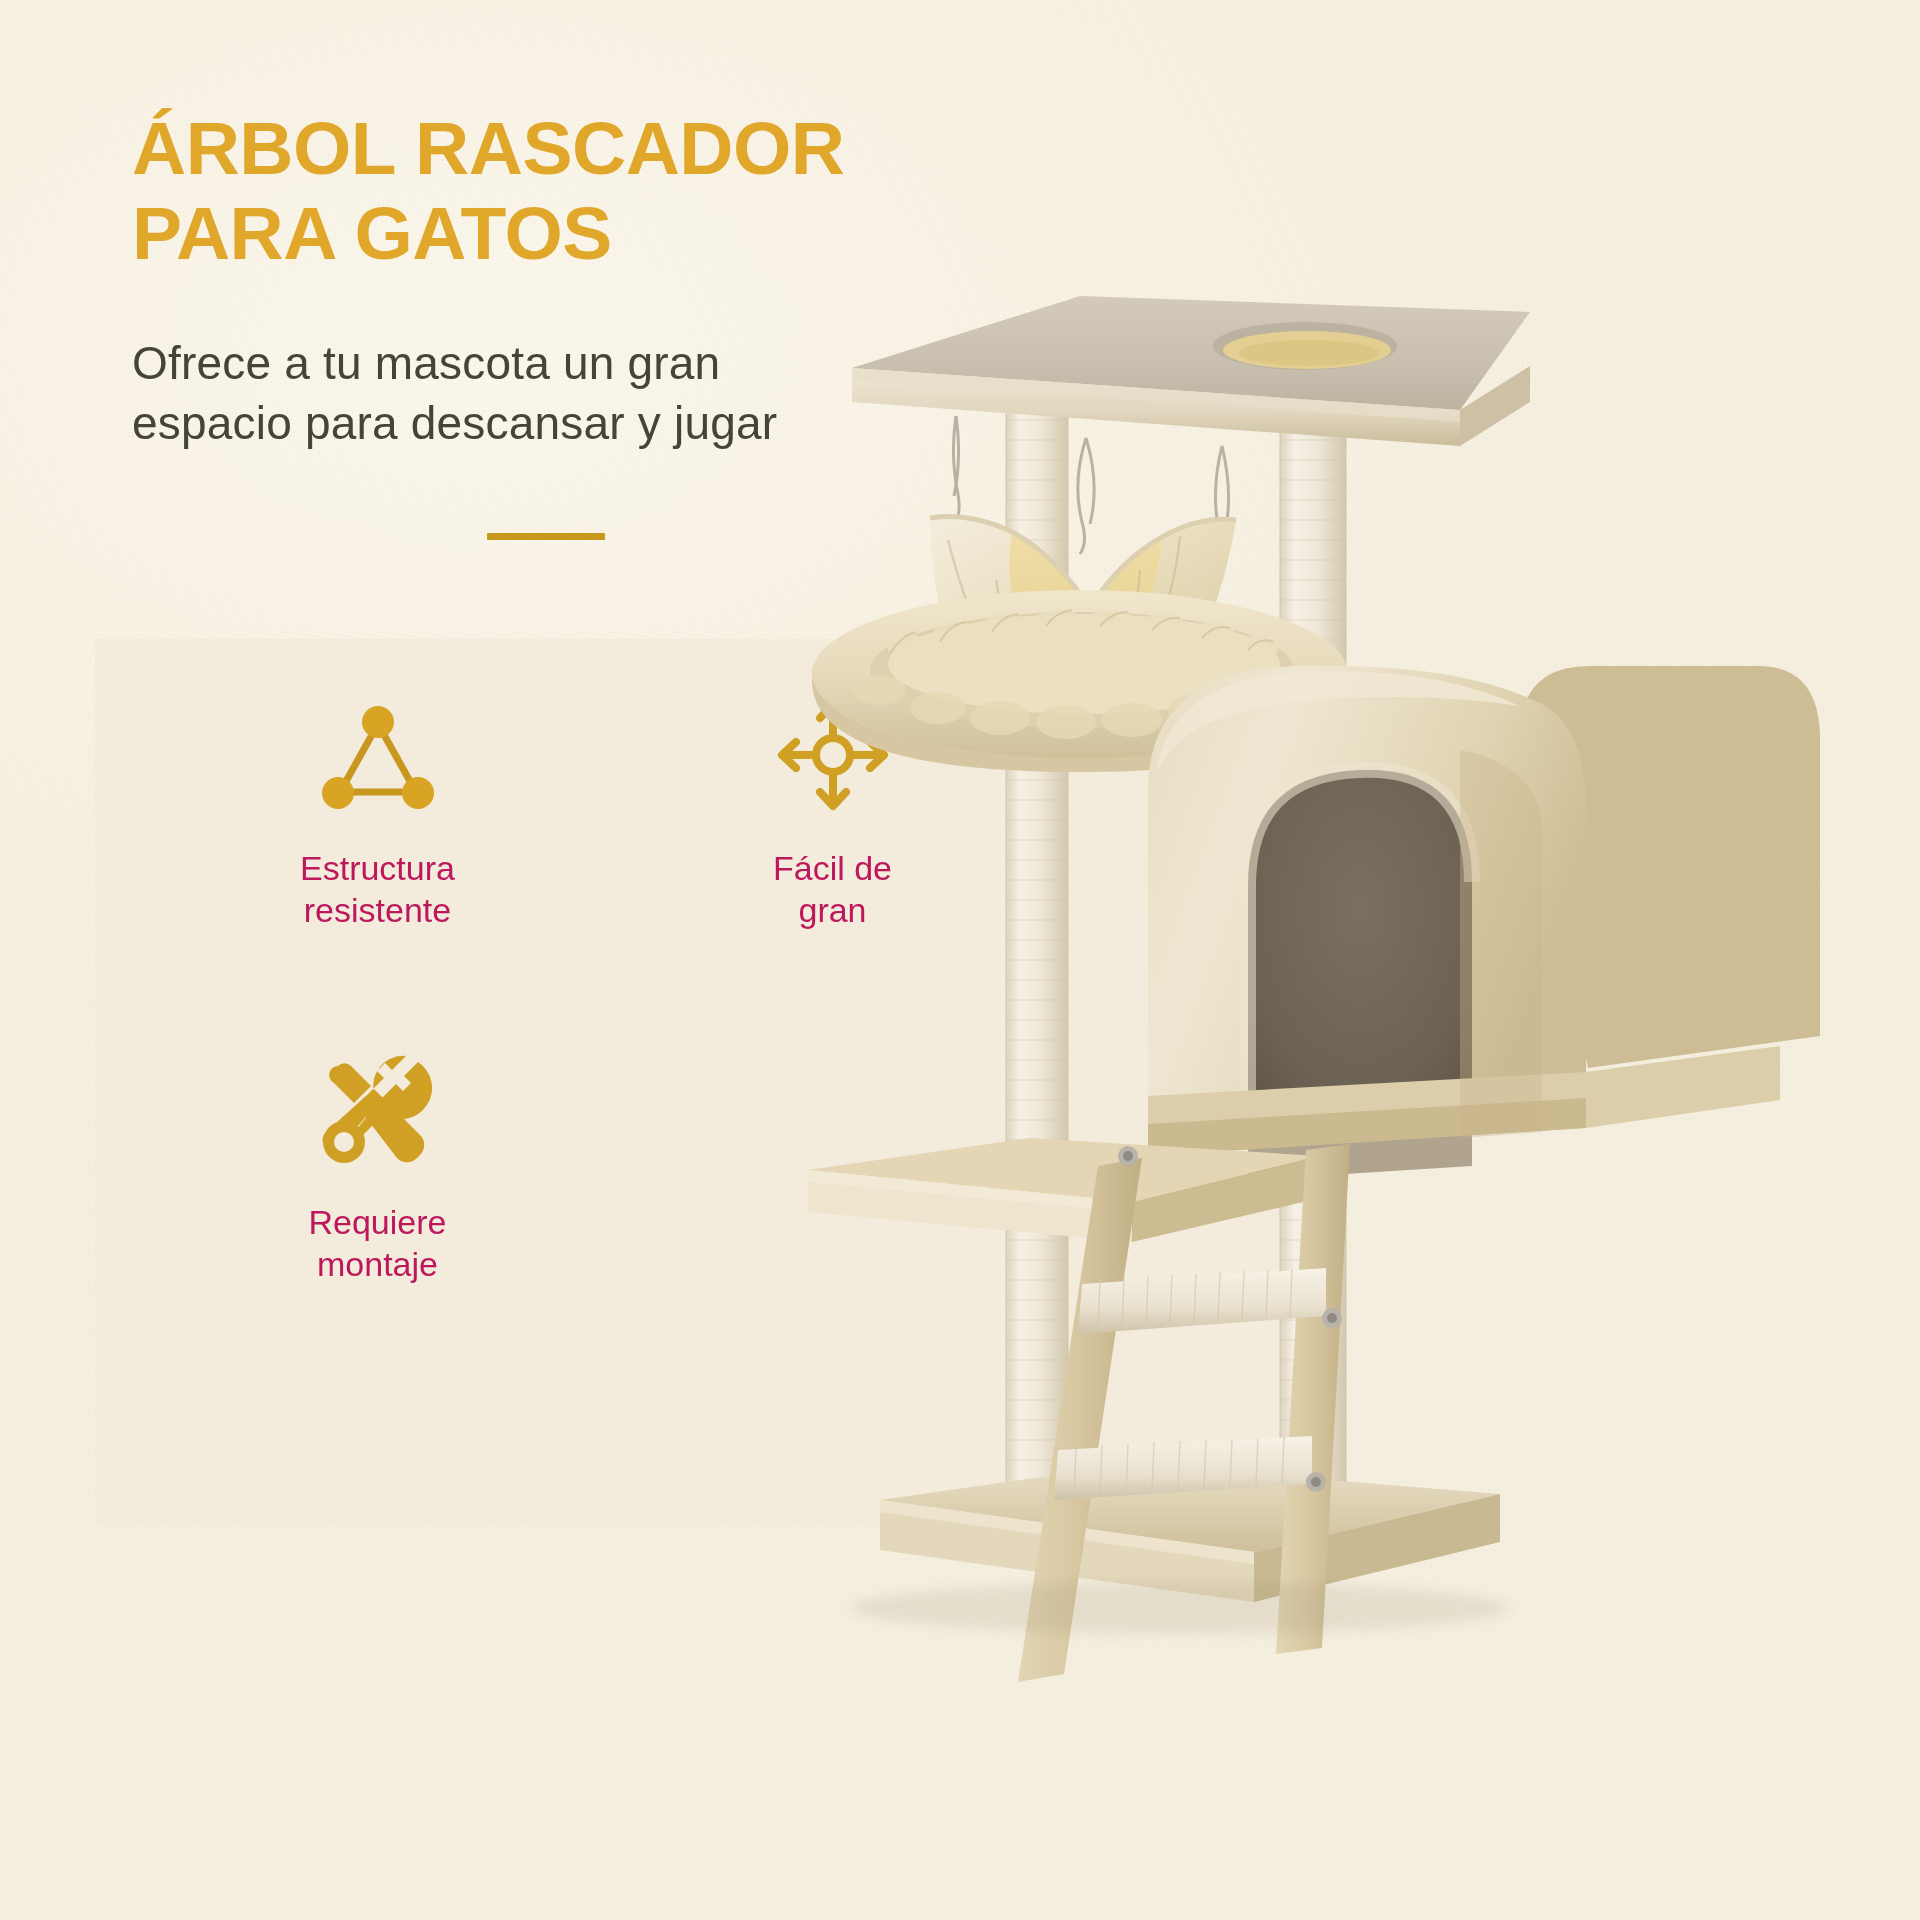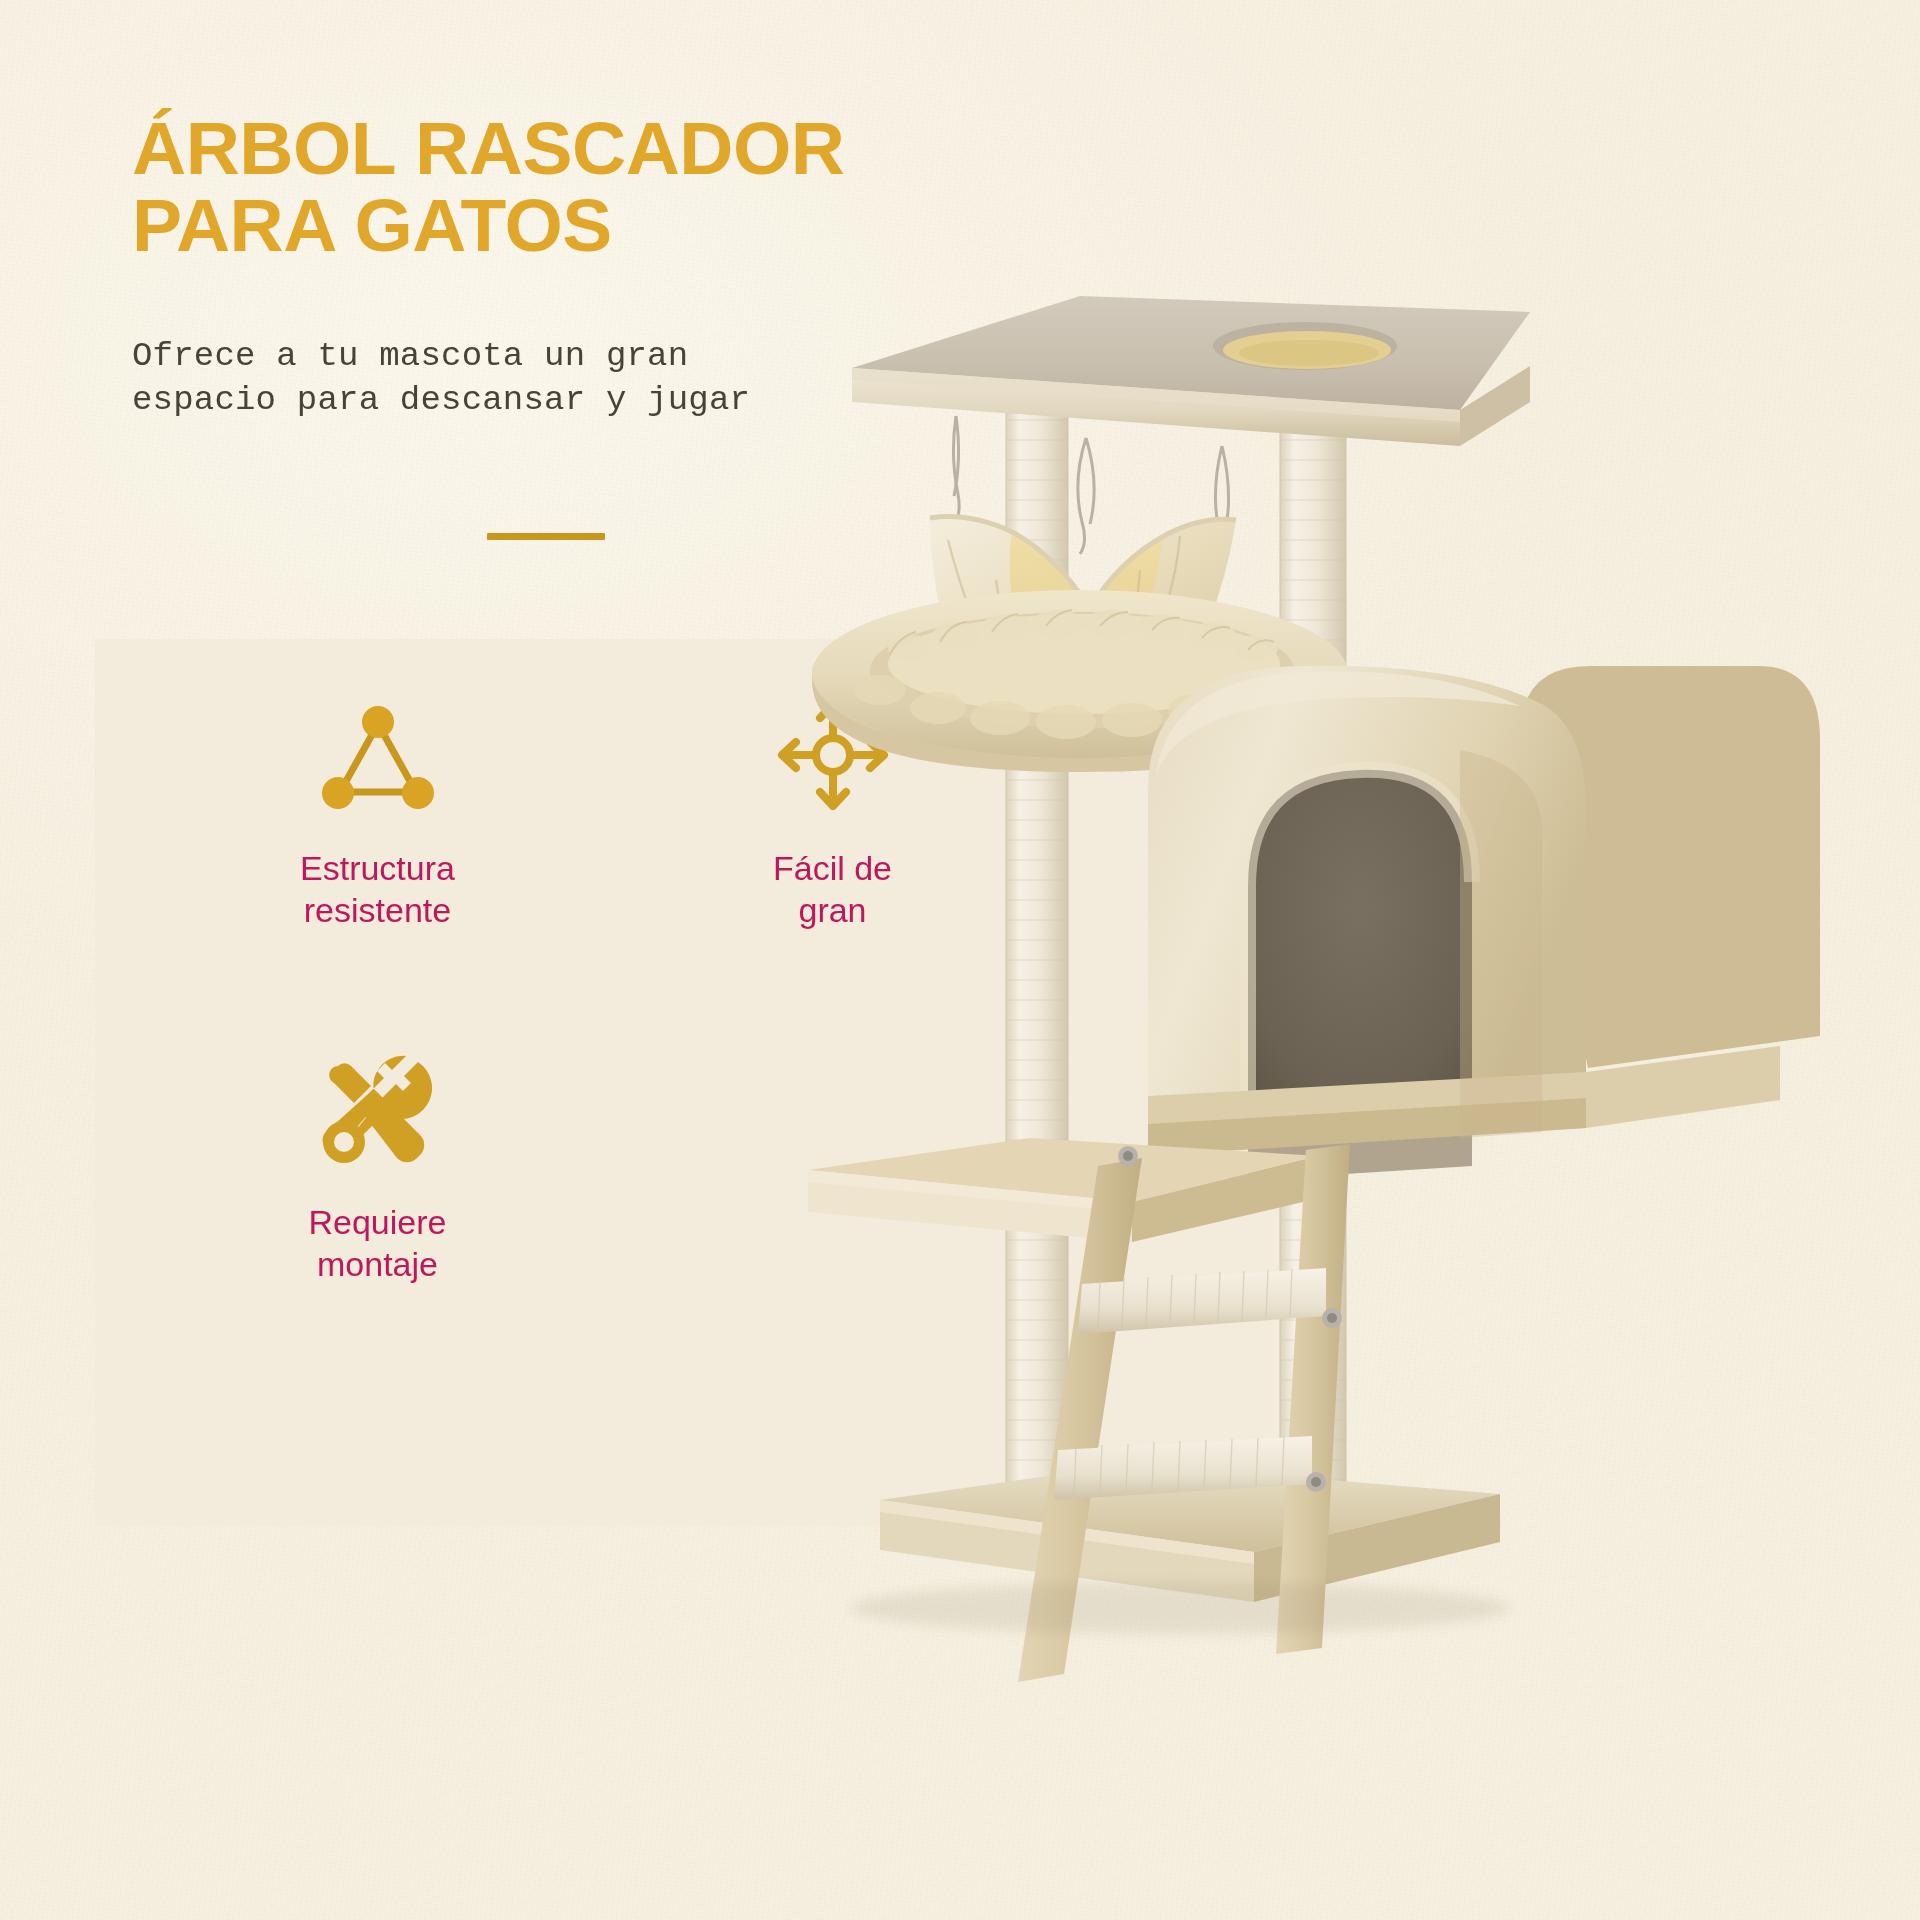--- a/index.html
+++ b/index.html
@@ -40,32 +40,31 @@
     width: 900px;
   }
   .title-line {
     font-size: 75px;
     line-height: 0.98;
     font-weight: 700;
     letter-spacing: -0.5px;
     color: #e0a72b;
     white-space: nowrap;
   }
-  .title-line + .title-line { margin-top: 3px; }
+  .title-line + .title-line { margin-top: 11px; }
 
   #subtitle {
     position: absolute;
     left: 132px; top: 334px;
     width: 820px;
-    font-size: 34px;
+    font-size: 46px;
     line-height: 1.30;
     font-weight: 300;
     color: #474339;
     letter-spacing: .2px;
-    font-family: Liberation Mono, monospace;
   }
 
   #divider {
     position: absolute;
     left: 487px; top: 533px;
     width: 118px; height: 7px;
     background: #c8971d;
     border-radius: 1px;
   }
 

